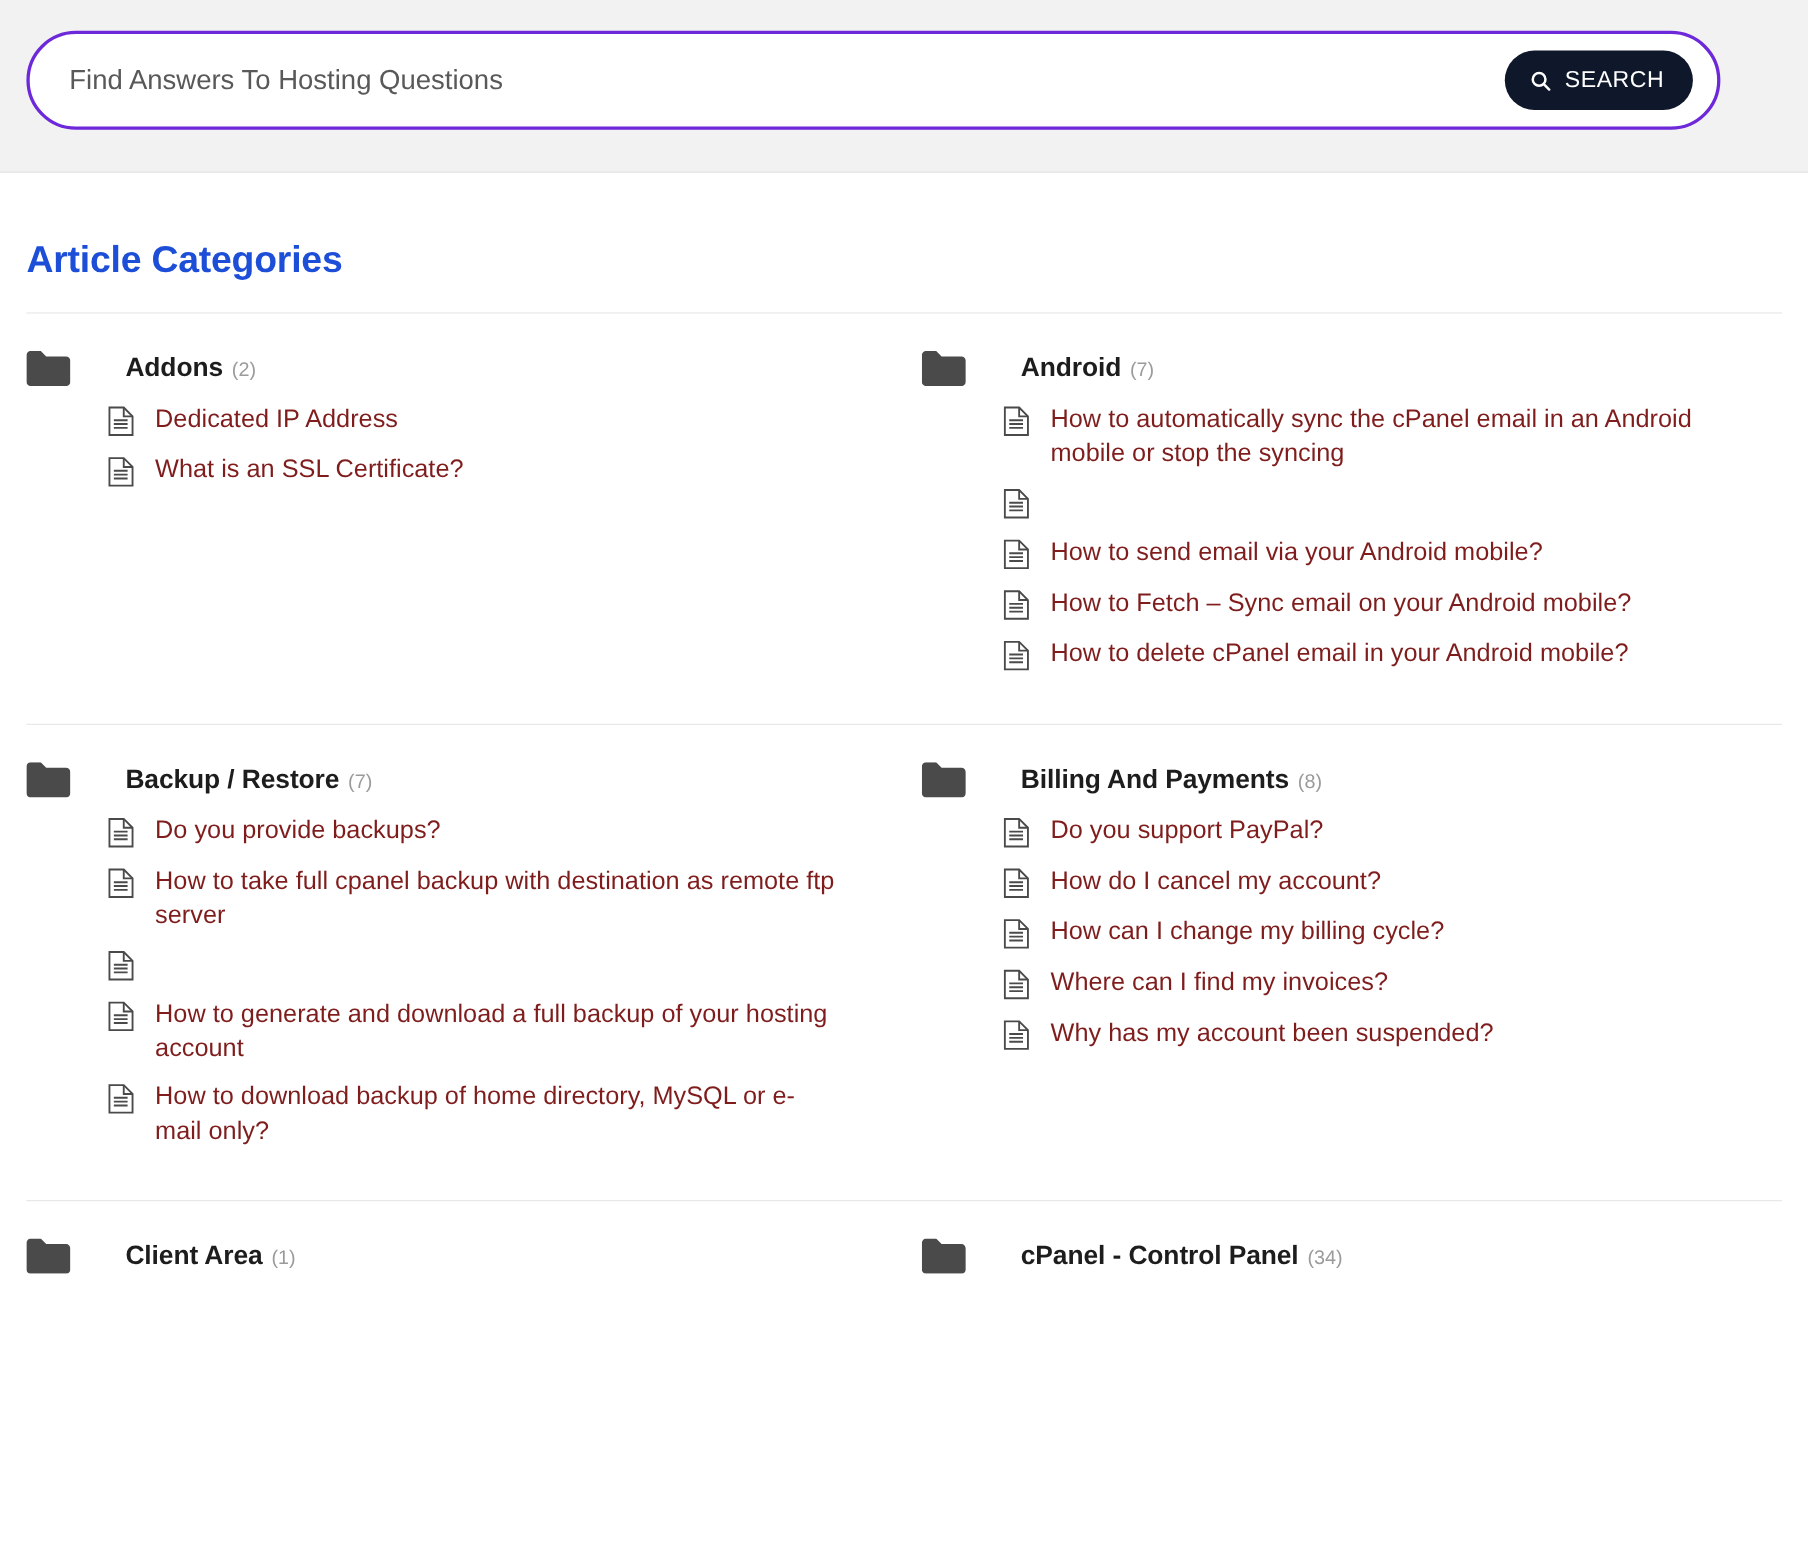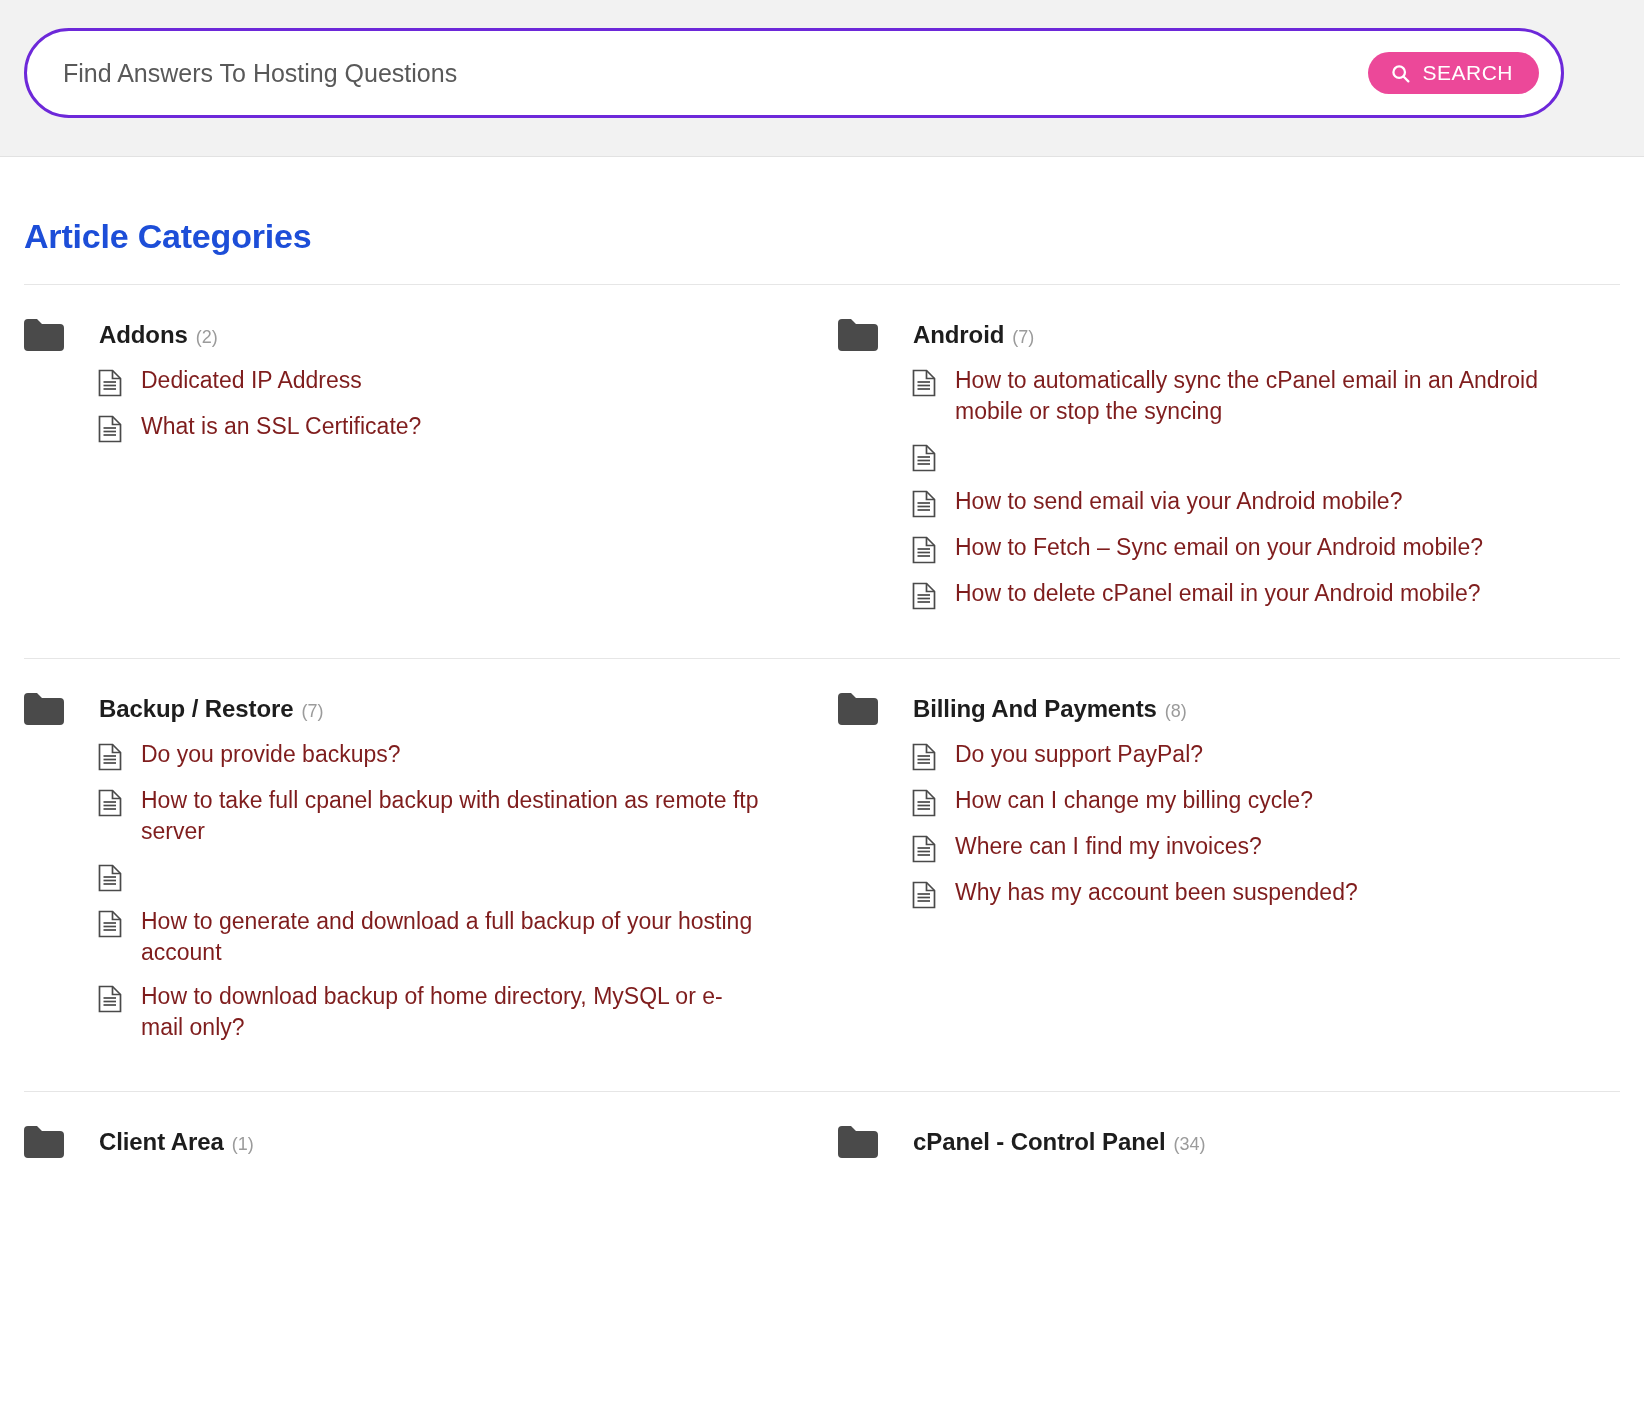--- a/index.html
+++ b/index.html
@@ -41,25 +41,25 @@
     color: #4a4a4a;
     padding: 0 0 0 36px;
     height: 86px;
   }
   .search-input::placeholder { color: #595959; opacity: 1; }
   .search-btn {
     position: absolute;
     right: 22px;
     top: 50%;
     transform: translateY(-50%);
-    height: 42px;
+    height: 54px;
     padding: 0 26px 0 22px;
     border: 0;
     border-radius: 27px;
-    background: #ec4899;
+    background: #0f172a;
     color: #ffffff;
     font-family: "Liberation Sans", sans-serif;
     font-size: 21px;
     letter-spacing: .5px;
     display: inline-flex;
     align-items: center;
     gap: 11px;
     cursor: pointer;
   }
   .search-btn svg { display: block; }
@@ -88,21 +88,21 @@
   }
   .cat-col {
     width: 50%;
     padding: 34px 40px 34px 0;
   }
   .cat-col.right { padding-left: 16px; }
 
   .cat-head {
     display: flex;
     align-items: center;
-    gap: 1px;
+    gap: 16px;
   }
   .folder-icon {
     width: 44px;
     flex: 0 0 44px;
     display: flex;
     align-items: center;
   }
   .cat-title-wrap {
     margin-left: 30px;
     display: flex;
@@ -396,20 +396,32 @@
         <li class="art-item">
           <span class="doc-icon">
             <svg width="24" height="28" viewBox="0 0 24 28" fill="none" stroke="#4a4a4a" stroke-width="1.7">
               <path d="M1.5 1.5 h13 l8 8 v17 h-21 z" fill="#ffffff"></path>
               <path d="M14.5 1.5 v8 h8"></path>
               <line x1="5.5" y1="13" x2="18" y2="13"></line>
               <line x1="5.5" y1="16.5" x2="18" y2="16.5"></line>
               <line x1="5.5" y1="20" x2="18" y2="20"></line>
             </svg>
           </span>
+          <a class="art-link">How do I cancel my account?</a>
+        </li>
+        <li class="art-item">
+          <span class="doc-icon">
+            <svg width="24" height="28" viewBox="0 0 24 28" fill="none" stroke="#4a4a4a" stroke-width="1.7">
+              <path d="M1.5 1.5 h13 l8 8 v17 h-21 z" fill="#ffffff"></path>
+              <path d="M14.5 1.5 v8 h8"></path>
+              <line x1="5.5" y1="13" x2="18" y2="13"></line>
+              <line x1="5.5" y1="16.5" x2="18" y2="16.5"></line>
+              <line x1="5.5" y1="20" x2="18" y2="20"></line>
+            </svg>
+          </span>
           <a class="art-link">How can I change my billing cycle?</a>
         </li>
         <li class="art-item">
           <span class="doc-icon">
             <svg width="24" height="28" viewBox="0 0 24 28" fill="none" stroke="#4a4a4a" stroke-width="1.7">
               <path d="M1.5 1.5 h13 l8 8 v17 h-21 z" fill="#ffffff"></path>
               <path d="M14.5 1.5 v8 h8"></path>
               <line x1="5.5" y1="13" x2="18" y2="13"></line>
               <line x1="5.5" y1="16.5" x2="18" y2="16.5"></line>
               <line x1="5.5" y1="20" x2="18" y2="20"></line>

